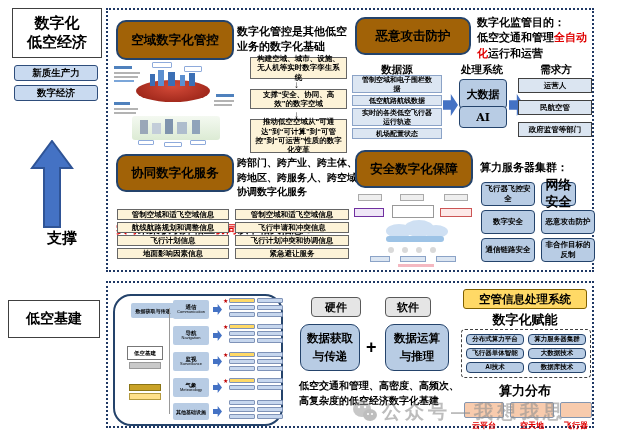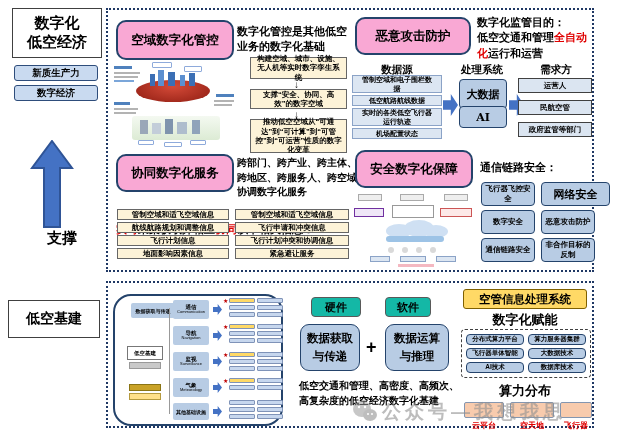--- a/index.html
+++ b/index.html
@@ -8,26 +8,26 @@
   #stage { position:relative; width:632px; height:439px; background:#fff; overflow:hidden;border-radius:25px; }
   .abs { position:absolute; }
   .ctr { display:flex; align-items:center; justify-content:center; text-align:center; }
   .bold { font-weight:bold; }
   .serif { font-family:"DejaVu Serif", serif; }
   .preline { white-space:pre-line; }
 
   .dashbox { border:2px dotted #1f3864; }
   .titlebox { border:1.5px solid #404040; background:#fff; }
   .tag { background:#c9daf0; border:1.5px solid #2e4d7b; border-radius:3px; font-weight:bold; font-size:9.5px; }
-  .sec { background:#f9a8d4; border:2px solid #24436b; border-radius:10px; font-weight:bold; font-size:12.5px; color:#000; }
+  .sec { background:#a16207; border:2px solid #24436b; border-radius:10px; font-weight:bold; font-size:12.5px; color:#000; }
   .tan { background:#fdf3d8; border:1px solid #666; font-size:7.5px; font-weight:bold; line-height:1.25; }
   .dsbox { background:#dce6f2; border:1px solid #8ba3c7; font-size:7px; font-weight:bold; line-height:1.3; }
   .bchip { background:#b8cce4; border:1.5px solid #24436b; border-radius:4px; font-weight:bold; }
   .demand { background:#dbe5f1; border:1px solid #404040; font-size:7.5px; font-weight:bold; }
-  .gray { background:#14b8a6; border:1.3px solid #595959; border-radius:4px; font-weight:bold; font-size:11px; }
+  .gray { background:#e5e5e5; border:1.3px solid #595959; border-radius:4px; font-weight:bold; font-size:11px; }
   .bigblue { background:#b8cce4; border:1.5px solid #24436b; border-radius:9px; font-weight:bold; font-size:11.5px; line-height:1.5; }
   .yellow { background:#ffd966; border:1.5px solid #7f6000; border-radius:3px; font-weight:bold; font-size:11.5px; }
   .pink { background:#f8cbad; border:1px solid #8496b0; border-radius:2px; }
   .redtxt { color:#e00000; }
   .rarrow { width:15px; height:22px; background:#4472c4; clip-path:polygon(0 28%,52% 28%,52% 0,100% 50%,52% 100%,52% 72%,0 72%); }
   .rarrow-mini { width:9px; height:11px; background:#4472c4; clip-path:polygon(0 28%,52% 28%,52% 0,100% 50%,52% 100%,52% 72%,0 72%); }
   .downarrow { font-size:10px; font-weight:bold; color:#111; line-height:1; }
   .bar { position:absolute; }
   .chipw { position:absolute; background:#fff; border:1px solid #8eaadb; border-radius:1px; }
   .fchip { position:absolute; background:#c7d7ee; border:0.5px solid #7f93b8; border-radius:1px; width:26px; height:5px; }
@@ -124,24 +124,24 @@
   <div class="abs rarrow" style="left:443px;top:94px;"></div>
   <div class="abs bchip ctr serif" style="left:459px;top:79px;width:48px;height:30px;font-size:11px;">大数据</div>
   <div class="abs bchip ctr serif" style="left:459px;top:106px;width:48px;height:22px;font-size:11px;">AI</div>
   <div class="abs rarrow" style="left:509px;top:94px;"></div>
 
   <div class="abs demand ctr" style="left:518px;top:78px;width:74px;height:15px;">运营人</div>
   <div class="abs demand ctr" style="left:518px;top:100px;width:74px;height:15px;">民航空管</div>
   <div class="abs demand ctr" style="left:518px;top:122px;width:74px;height:15px;">政府监管等部门</div>
 
   <div class="abs sec ctr serif" style="left:355px;top:150px;width:118px;height:38px;">安全数字化保障</div>
-  <div class="abs serif bold" style="left:480px;top:160px;font-size:11px;">通信链路安全：</div>
+  <div class="abs serif bold" style="left:480px;top:160px;font-size:11px;">算力服务器集群：</div>
 
   <div class="abs bchip ctr" style="left:481px;top:182px;width:54px;height:24px;font-size:7.5px;line-height:1.3;">飞行器飞控安全</div>
-  <div class="abs bchip ctr" style="left:541px;top:182px;width:69px;height:24px;font-size:11px;line-height:1.3;">网络安全</div>
+  <div class="abs bchip ctr" style="left:541px;top:182px;width:35px;height:24px;font-size:13px;line-height:1.3;">网络安全</div>
   <div class="abs bchip ctr" style="left:481px;top:210px;width:54px;height:24px;font-size:7.5px;line-height:1.3;">数字安全</div>
   <div class="abs bchip ctr" style="left:541px;top:210px;width:54px;height:24px;font-size:7.5px;line-height:1.3;">恶意攻击防护</div>
   <div class="abs bchip ctr" style="left:481px;top:238px;width:54px;height:24px;font-size:7.5px;line-height:1.3;">通信链路安全</div>
   <div class="abs bchip ctr" style="left:541px;top:238px;width:54px;height:24px;font-size:7.5px;line-height:1.3;">非合作目标的反制</div>
 
   <div class="abs" style="left:352px;top:192px;width:124px;height:76px;background:#fff;">
     <div class="bar" style="left:6px;top:2px;width:24px;height:7px;background:#eee;border:0.5px solid #aaa;"></div>
     <div class="bar" style="left:48px;top:2px;width:24px;height:7px;background:#eee;border:0.5px solid #aaa;"></div>
     <div class="bar" style="left:92px;top:2px;width:24px;height:7px;background:#eee;border:0.5px solid #aaa;"></div>
     <div class="bar" style="left:2px;top:16px;width:30px;height:9px;background:#efe6f7;border:0.5px solid #7030a0;"></div>

